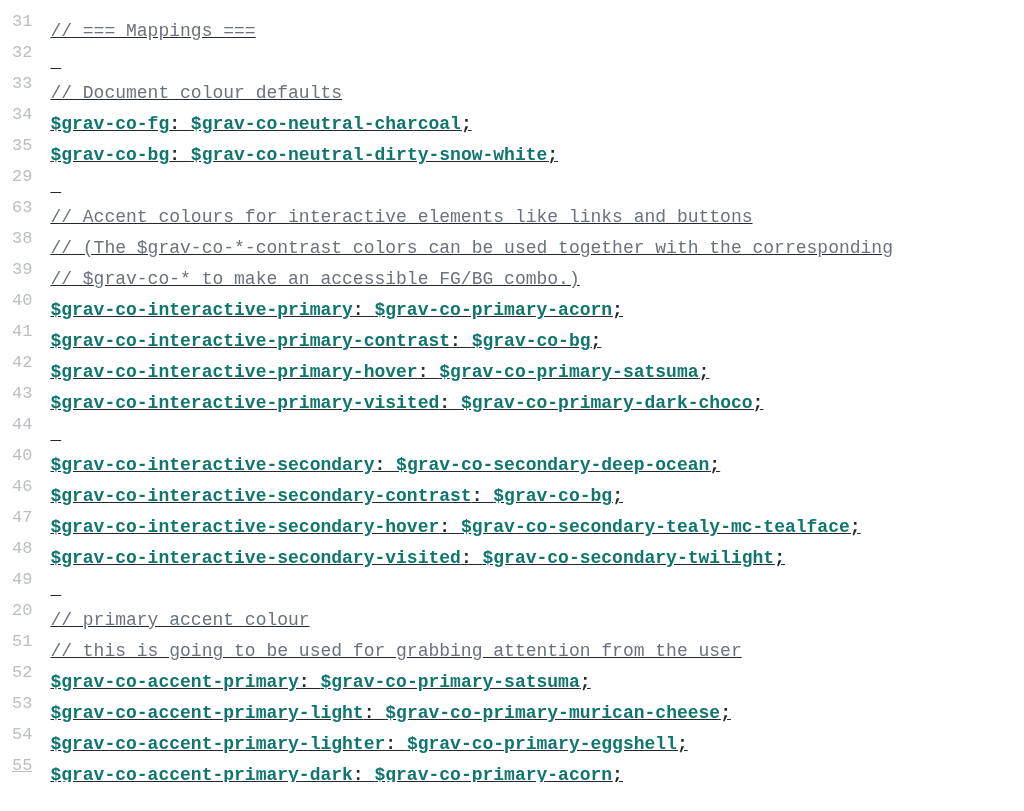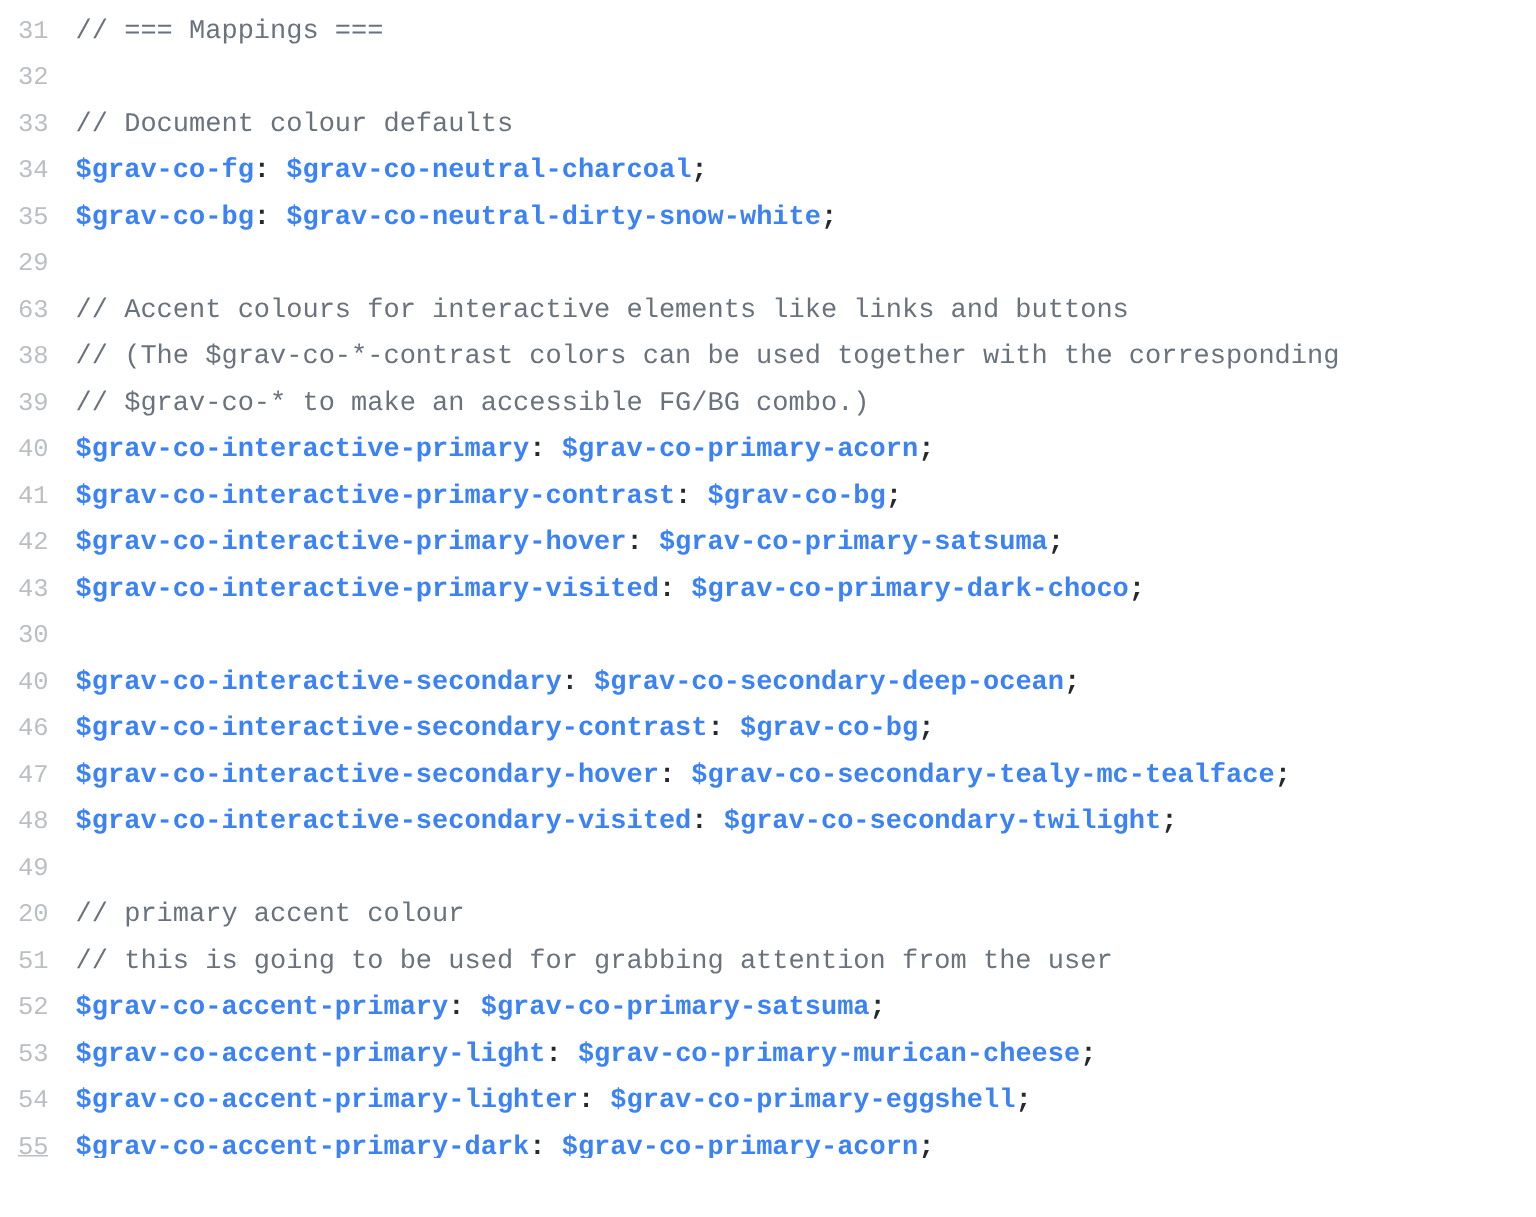--- a/index.html
+++ b/index.html
@@ -29,32 +29,33 @@
       color: #bbbec3;
       user-select: none;
       padding-top: 6px;
     }
     .gutter-line {
       height: 31px;
       font-size: 17px;
     }
     .code-area {
       flex: 1 1 auto;
-      padding-top: 6px;
+      padding-top: 16px;
       white-space: pre;
+      text-decoration: underline;
     }
     .code-line {
       height: 31px;
       display: block;
     }
     .tok-comment {
       color: #6a737d;
     }
     .tok-variable {
-      color: #3b82f6;
+      color: #0f766e;
       font-weight: 600;
     }
     .tok-punct {
       color: #24292e;
       font-weight: 600;
     }
   </style>
 </head>
 <body>
 
@@ -66,21 +67,21 @@
       <div class="gutter-line">34</div>
       <div class="gutter-line">35</div>
       <div class="gutter-line">29</div>
       <div class="gutter-line">63</div>
       <div class="gutter-line">38</div>
       <div class="gutter-line">39</div>
       <div class="gutter-line">40</div>
       <div class="gutter-line">41</div>
       <div class="gutter-line">42</div>
       <div class="gutter-line">43</div>
-      <div class="gutter-line">30</div>
+      <div class="gutter-line">44</div>
       <div class="gutter-line">40</div>
       <div class="gutter-line">46</div>
       <div class="gutter-line">47</div>
       <div class="gutter-line">48</div>
       <div class="gutter-line">49</div>
       <div class="gutter-line">20</div>
       <div class="gutter-line">51</div>
       <div class="gutter-line">52</div>
       <div class="gutter-line">53</div>
       <div class="gutter-line">54</div>

